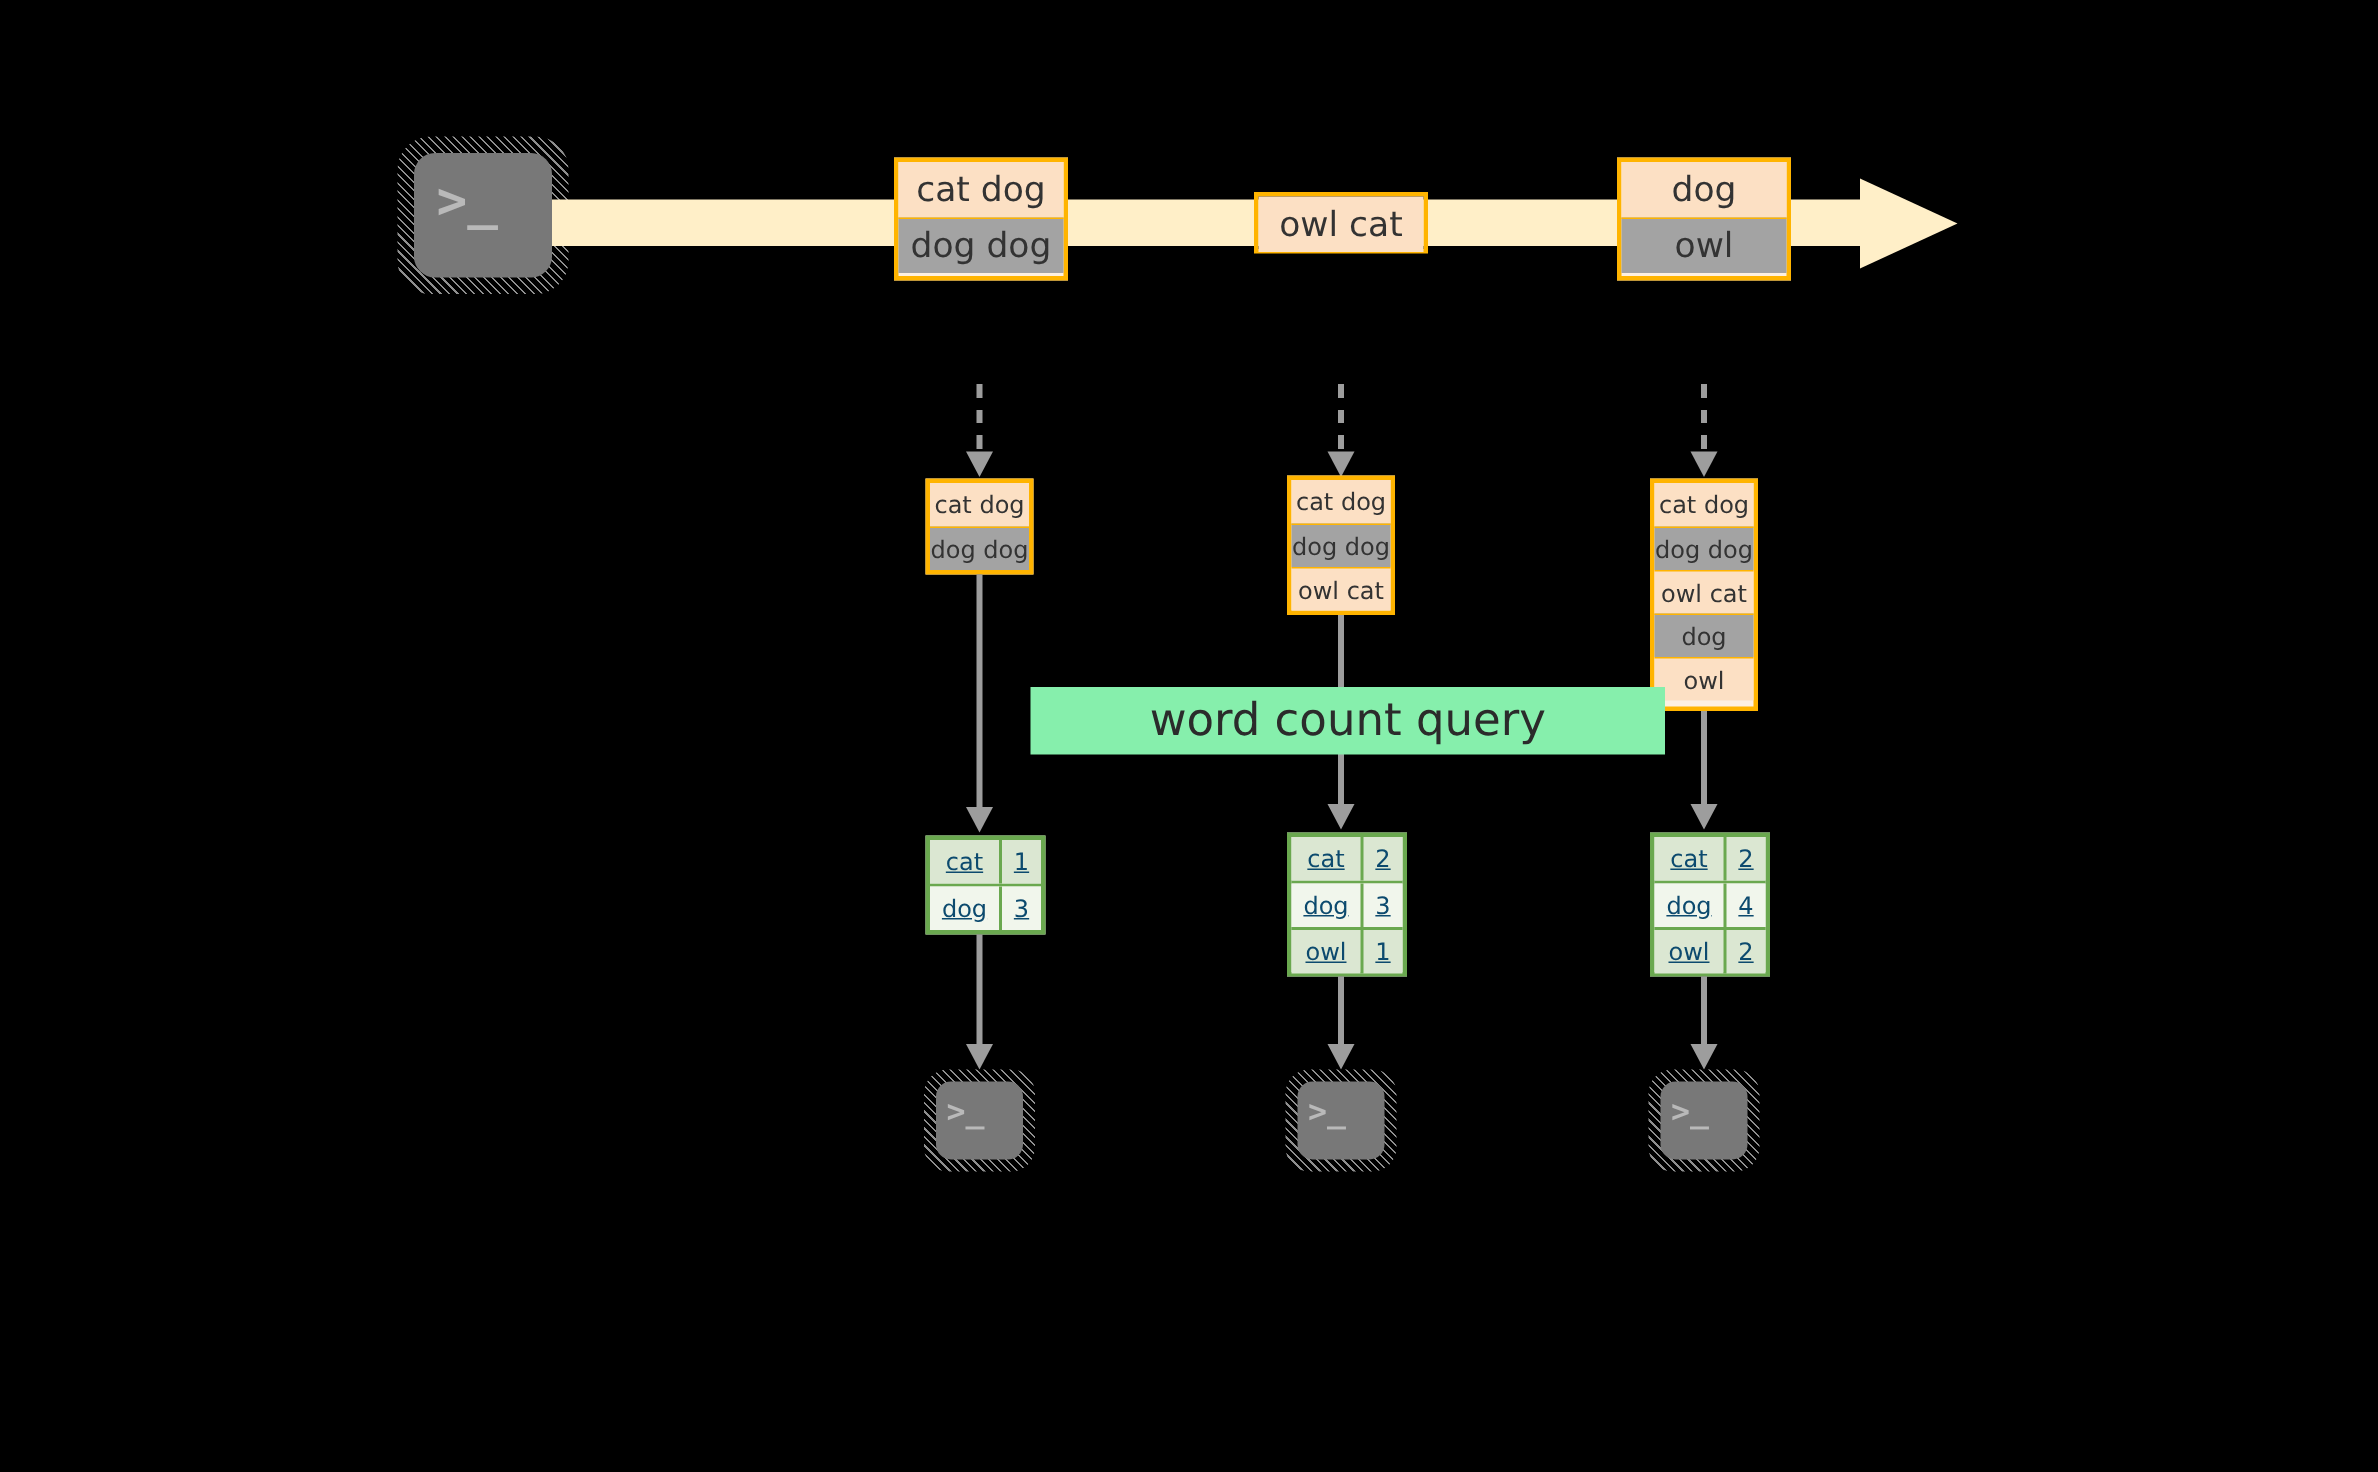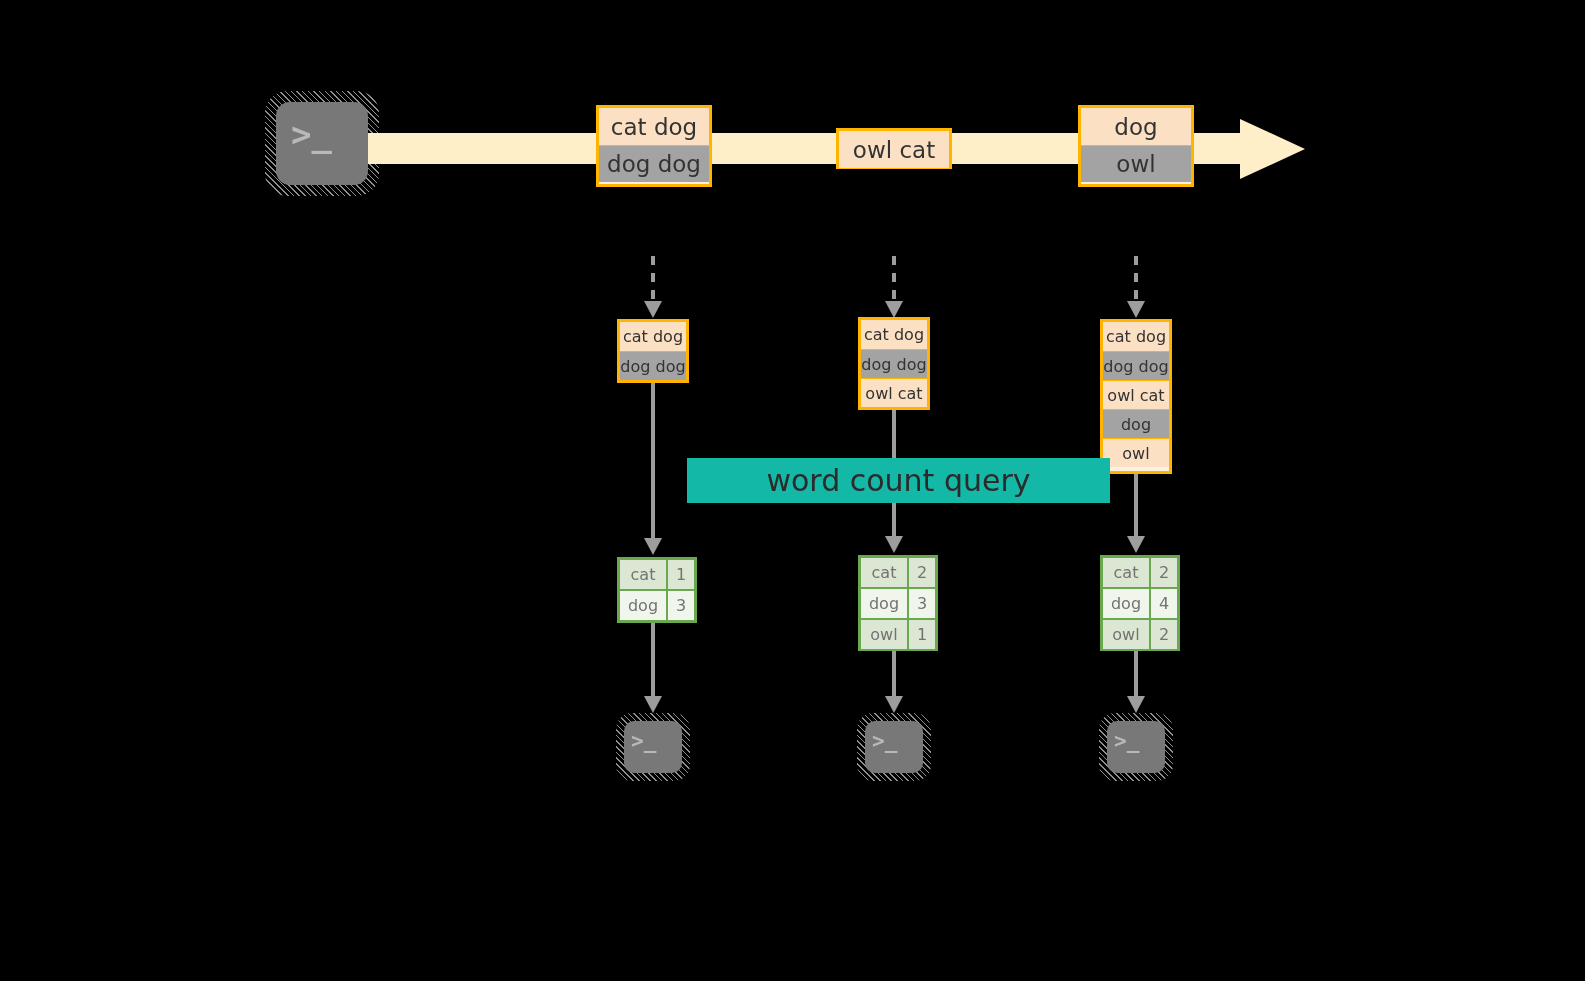--- a/index.html
+++ b/index.html
@@ -88,22 +88,23 @@
     display: flex;
     height: 29px;
   }
   .resrow + .resrow { border-top: 2px solid #6aa84f; }
   .rescell {
     box-sizing: border-box;
     display: flex;
     align-items: center;
     justify-content: center;
     font-size: 16px;
-    color: #737373;
+    color: #0c4a6e;
     background: #f1f6ec;
+    text-decoration: underline;
   }
   .resrow.alt .rescell { background: #dbe7d2; }
   .rescell.word  { width: 46px; }
   .rescell.count { width: 28px; border-left: 2px solid #6aa84f; }
 
   
   .garrow { position: absolute; }
   .garrow .shaft {
     position: absolute;
     left: 0; top: 0;
@@ -121,21 +122,21 @@
     width: 0; height: 0;
     border-left: 9px solid transparent;
     border-right: 9px solid transparent;
     border-top: 17px solid #9d9d9d;
   }
 
   
   .querylabel {
     position: absolute;
     box-sizing: border-box;
-    background: #14b8a6;
+    background: #86efac;
     display: flex;
     align-items: center;
     justify-content: center;
     color: #2b2b2b;
     font-size: 30px;
     white-space: nowrap;
   }
 </style>
 </head>
 <body>

